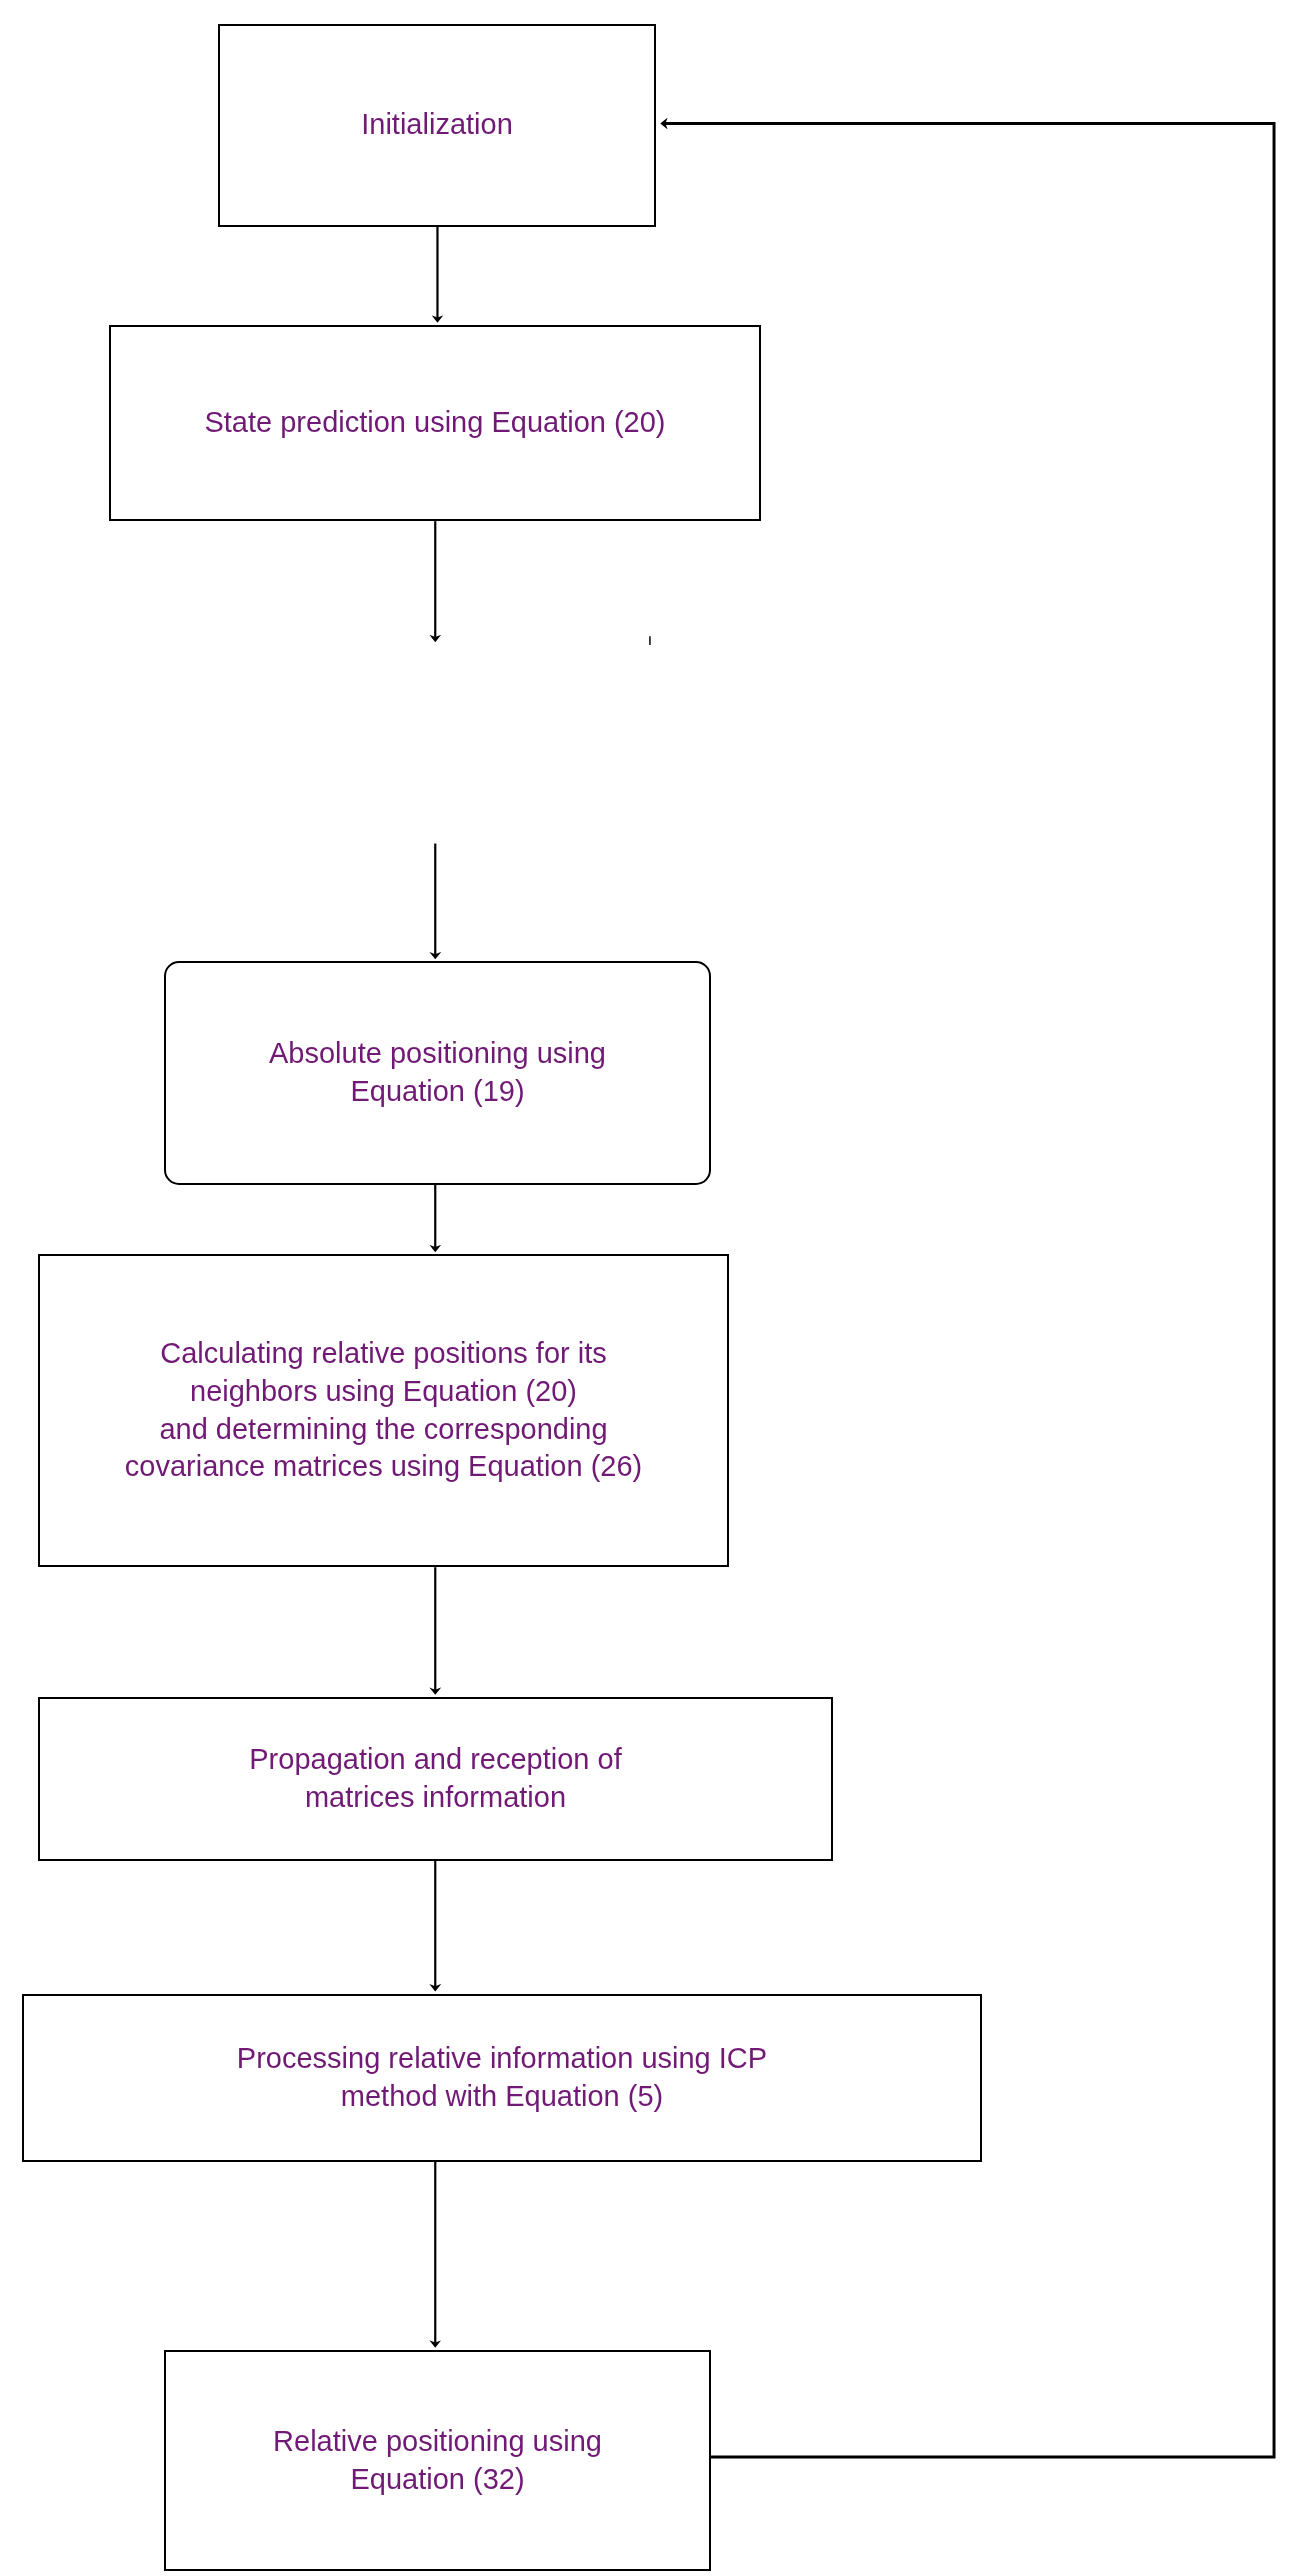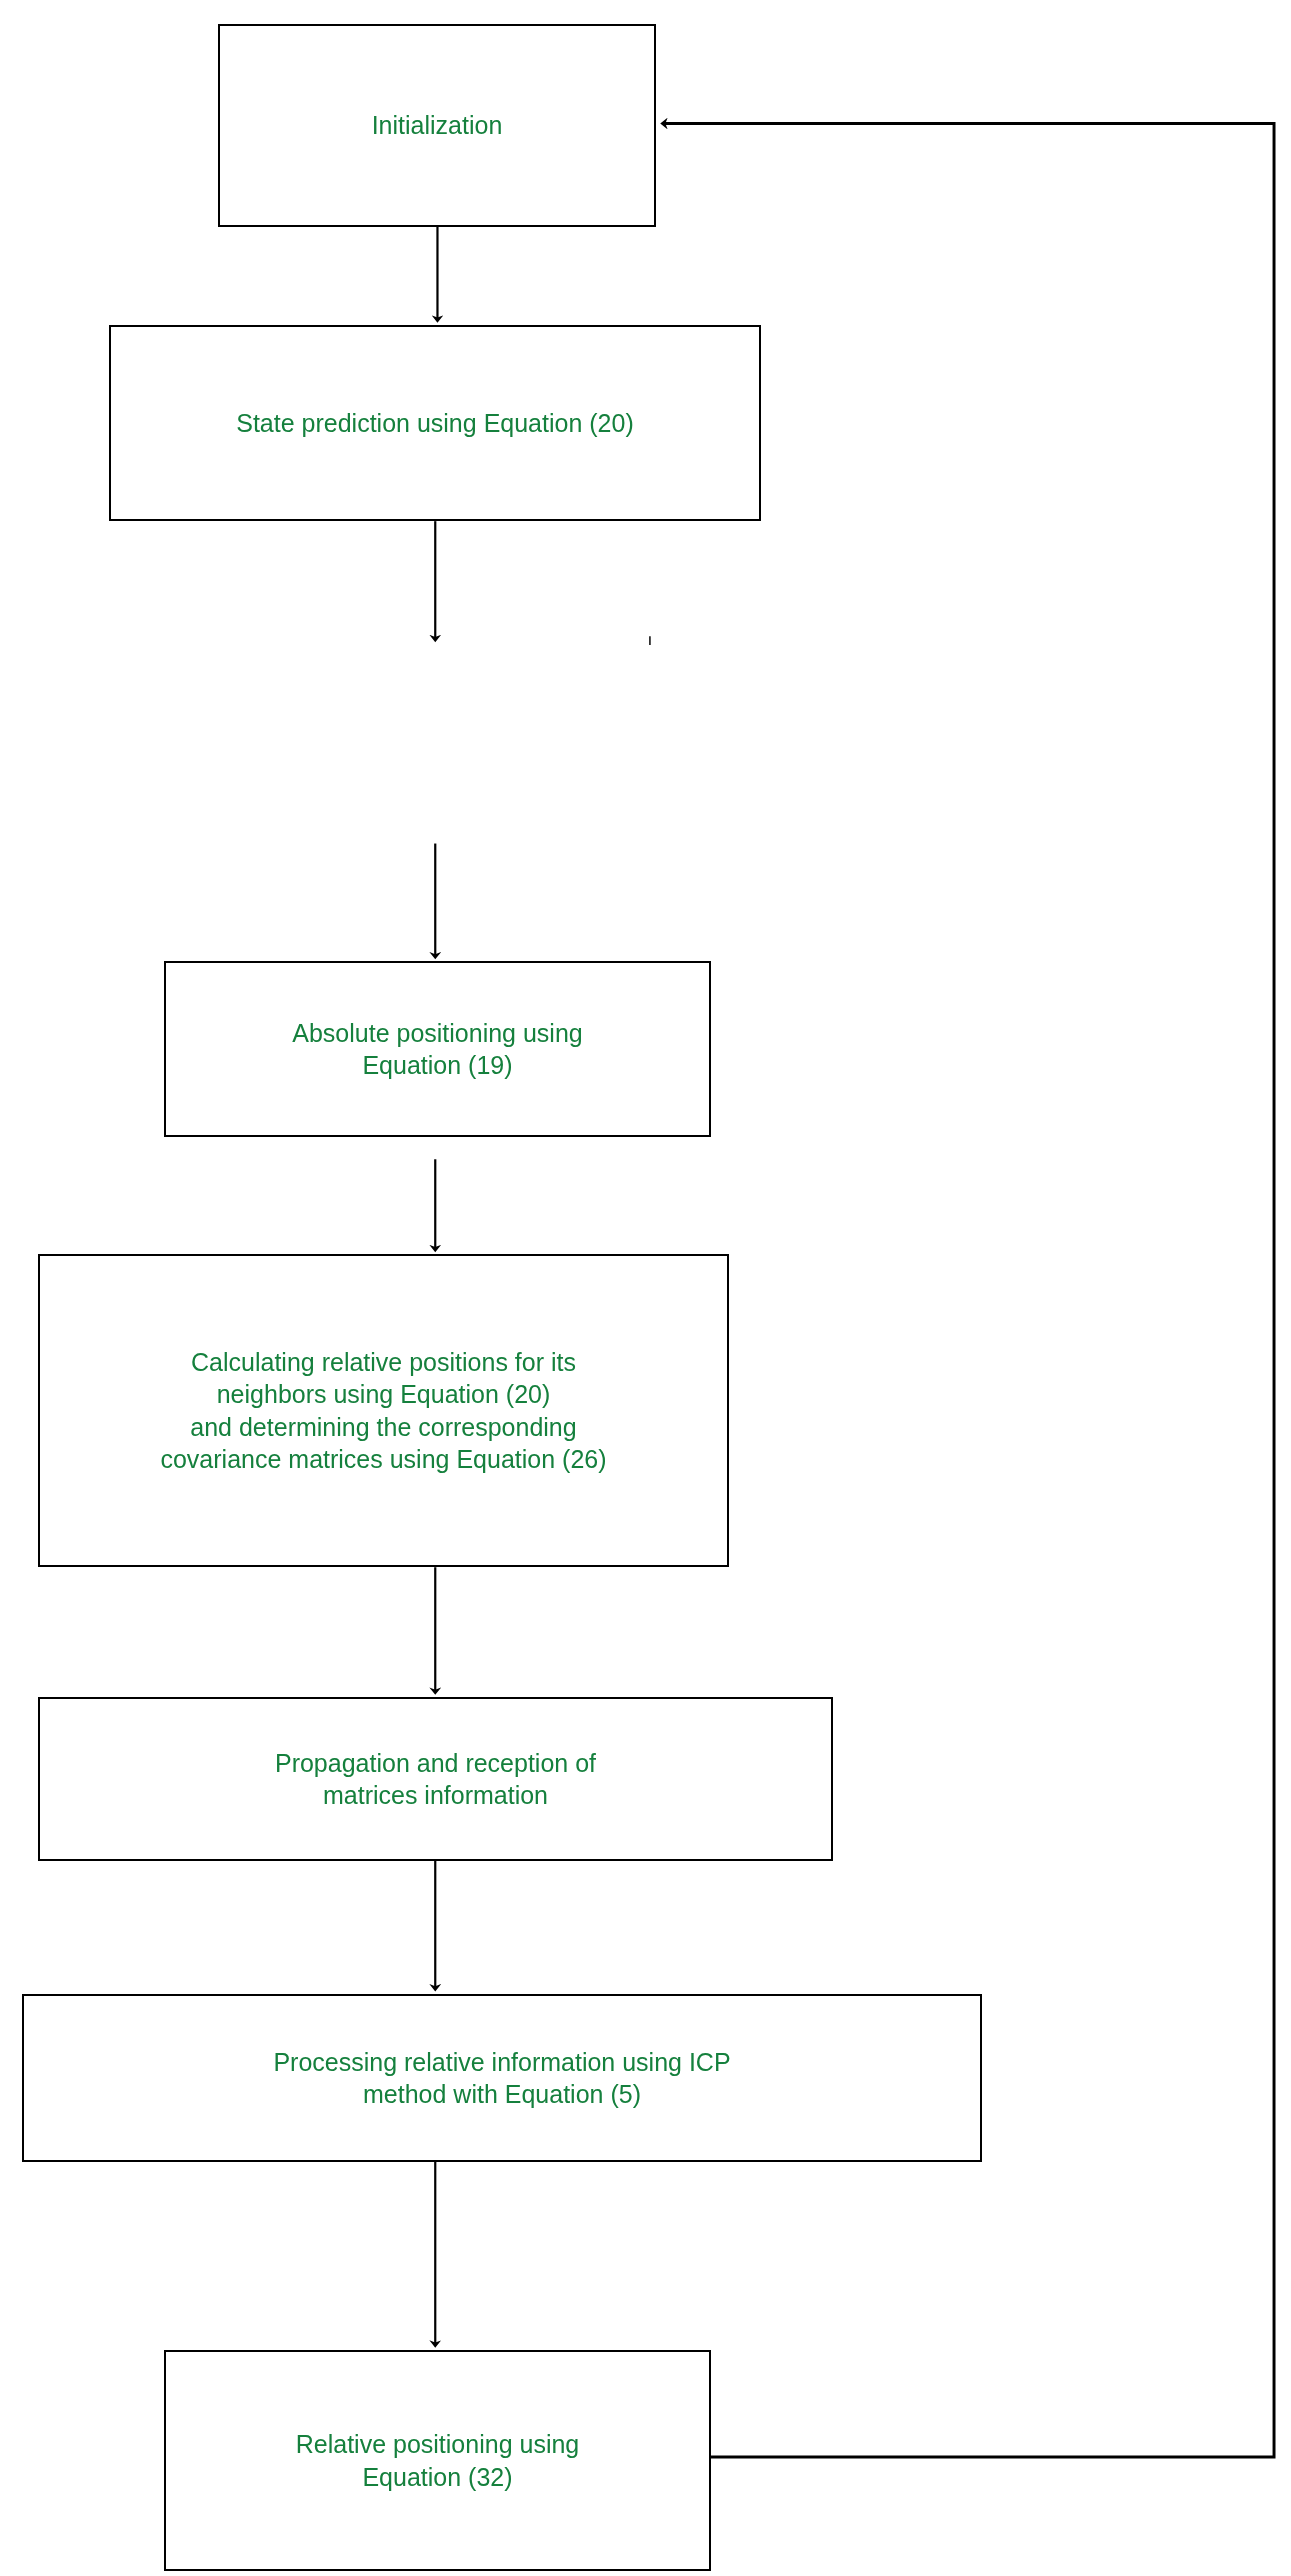--- a/index.html
+++ b/index.html
@@ -34,23 +34,23 @@
     background: #ffffff;
     display: flex;
     flex-direction: column;
     align-items: center;
     justify-content: center;
     text-align: center;
     z-index: 2;
   }
   .node-label {
     font-family: "Liberation Sans", sans-serif;
-    font-size: 25px;
+    font-size: 29px;
     line-height: 1.30;
-    color: #15803d;
+    color: #701a75;
     letter-spacing: 0px;
     white-space: pre-line;
     padding: 0 7.4px;
   }
 </style>
 </head>
 <body>
 
 <div id="flowchart-canvas">
 
@@ -101,21 +101,21 @@
 
   <div class="node-box" style="left:218px; top:23.6px; width:438px; height:203px;">
     <span class="node-label">Initialization</span>
   </div>
 
   <div class="node-box" style="left:109px; top:325px; width:652px; height:196px;">
     <span class="node-label">State prediction using Equation (20)</span>
   </div>
 
 
-  <div class="node-box" style="left:164px; top:961px; width:547px; height:176px;">
+  <div class="node-box" style="left:164px; top:961px; width:547px; height:224px;border-radius:15px;">
     <span class="node-label">Absolute positioning using
 Equation (19)</span>
   </div>
 
   <div class="node-box" style="left:38px; top:1254px; width:691px; height:313px;">
     <span class="node-label">Calculating relative positions for its
 neighbors using Equation (20)
 and determining the corresponding
 covariance matrices using Equation (26)</span>
   </div>

